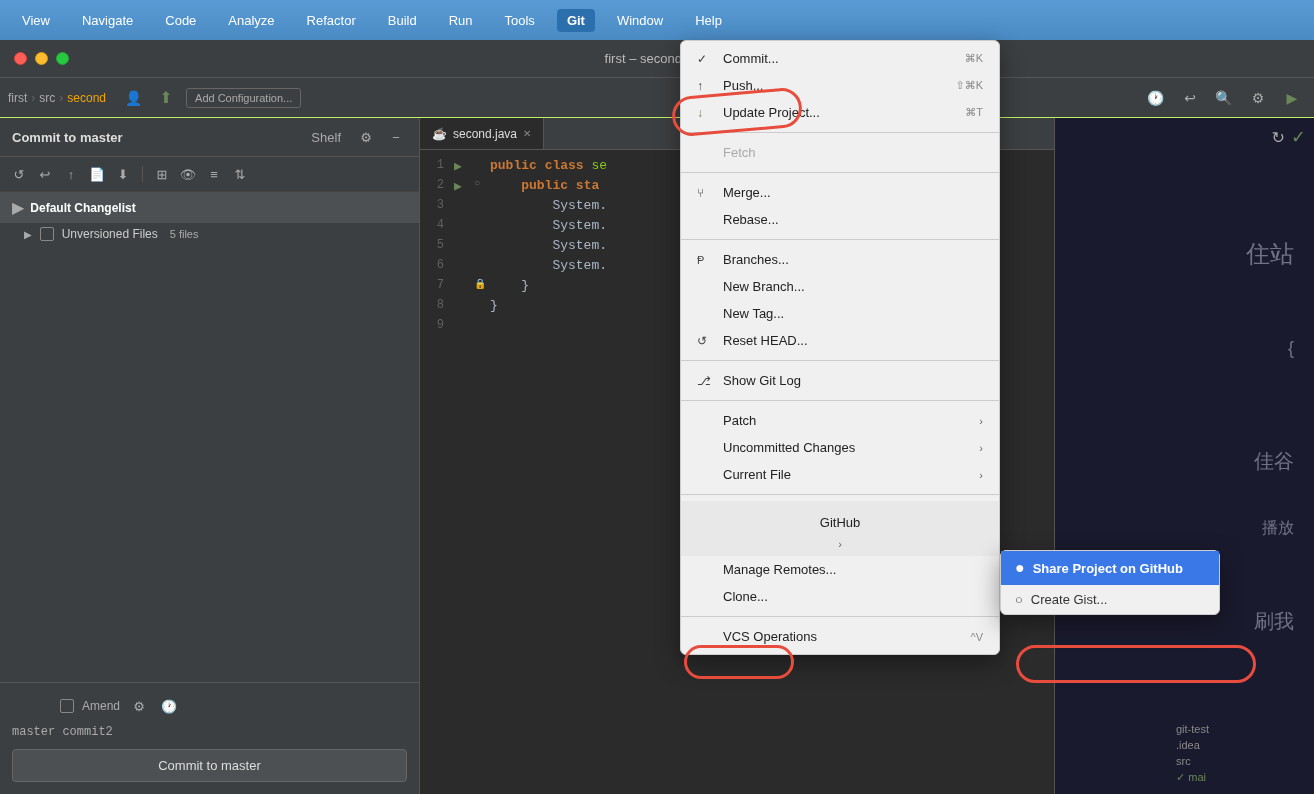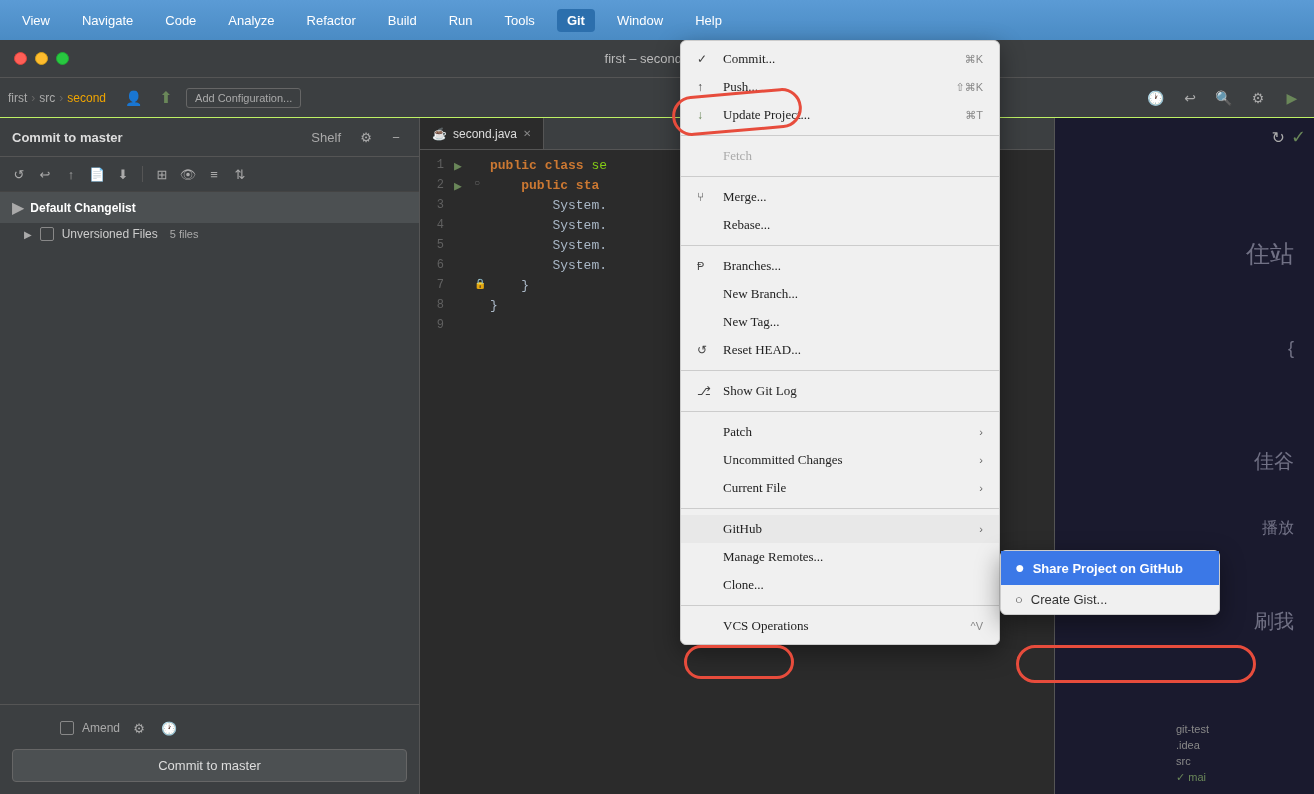--- a/index.html
+++ b/index.html
@@ -374,35 +374,36 @@
       display: flex;
       align-items: center;
       padding: 6px 16px;
       cursor: pointer;
       gap: 8px;
       font-size: 13px;
       color: #222;
     }
     .menu-row.disabled { color: #aaa; cursor: default; }
     .menu-row-icon { width: 18px; color: #444; font-size: 12px; }
-    .menu-row-label { flex: 1; font-family: Liberation Serif, serif; }
+    .menu-row-label { flex: 1; }
     .menu-row-shortcut { color: #888; font-size: 11px; }
     .menu-row-arrow { color: #666; font-size: 11px; }
 
     
     .github-row {
       background: #e8e8e8;
       display: flex;
       align-items: center;
       padding: 6px 16px;
       cursor: pointer;
       gap: 8px;
       font-size: 13px;
       color: #222;
       font-weight: 500;
+      flex-direction: column;
     }
 
     
     .github-submenu {
       position: absolute;
       top: 510px;
       left: 1000px;
       width: 220px;
       background: #f0f0f0;
       border: 1px solid #ccc;
@@ -523,20 +524,21 @@
         <span class="file-count">5 files</span>
       </div>
 
       <div class="commit-footer">
         <div class="amend-row">
           <div class="file-checkbox"></div>
           <span class="amend-label">Amend</span>
           <button class="tool-btn">⚙</button>
           <button class="tool-btn">🕐</button>
         </div>
+        <div class="commit-msg">master commit2</div>
         <div class="commit-btn-row">
           <button class="commit-master-btn">Commit to master</button>
         </div>
       </div>
     </div>
 
     <div class="editor-area">
 
       <div class="tab-bar">
         <div class="tab active">

